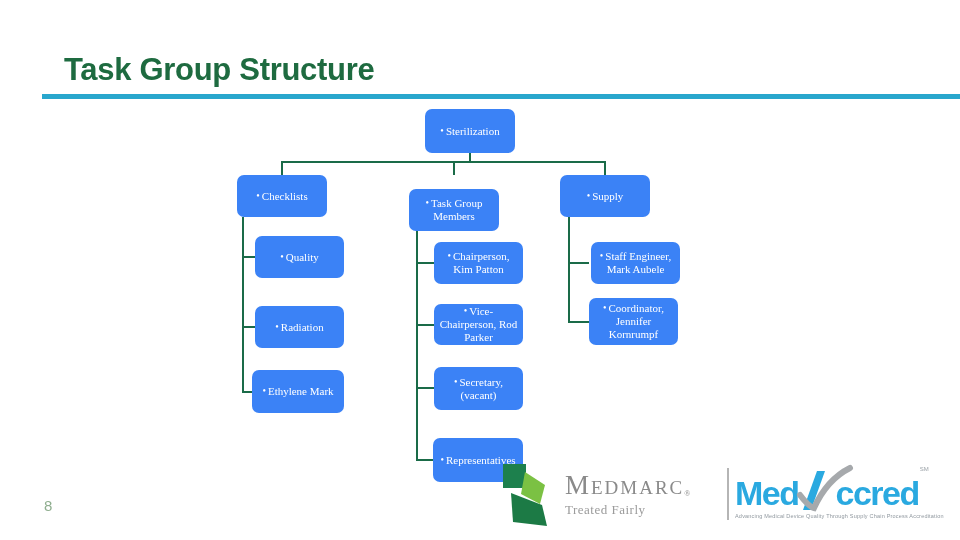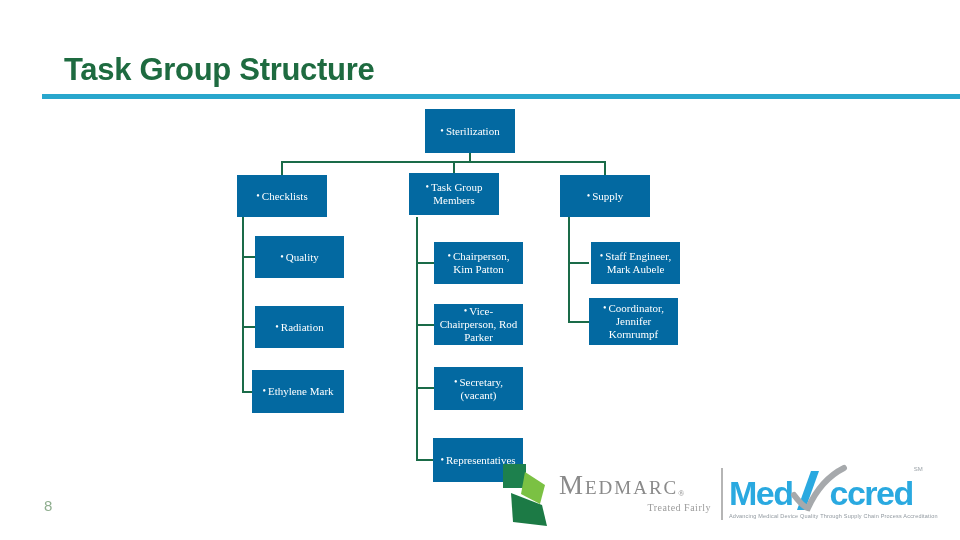--- a/index.html
+++ b/index.html
@@ -10,45 +10,45 @@
   .slide-title{
     position:absolute;left:48px;top:36px;margin:16px;
     font-size:31px;font-weight:700;color:#1E6B40;letter-spacing:-0.3px;
     font-family:"Liberation Sans",sans-serif;
   }
   .title-rule{
     position:absolute;left:42px;top:94px;width:918px;height:5px;background:#29A7CD;
   }
   
   .node{
-    position:absolute;background:#0369a1;color:#ffffff;
+    position:absolute;background:#3b82f6;color:#ffffff;
     font-family:"Liberation Serif",serif;font-size:11px;line-height:1.18;
     display:flex;align-items:center;justify-content:center;text-align:center;
-    padding:2px 3px;box-sizing:border-box;
+    padding:2px 3px;box-sizing:border-box;border-radius:7px;
   }
   .node .txt{display:inline;}
   .node .bullet{font-size:10px;margin-right:2px;position:relative;top:-1px;}
   .node.break{overflow-wrap:anywhere;}
   .conn{position:absolute;background:#1A6B48;}
   .page-number{
     position:absolute;left:44px;top:497px;font-size:15px;color:#8FAE8F;
     font-family:"Liberation Sans",sans-serif;
   }
   
   .footer{position:absolute;left:503px;top:464px;display:flex;align-items:flex-start;}
   .mm-mark{width:56px;height:68px;flex:0 0 auto;}
-  .mm-text{margin-top:8px;width:152px;}
+  .mm-text{margin-left:6px;margin-top:8px;width:152px;}
   .mm-name{
     font-family:"Liberation Serif",serif;font-variant:small-caps;
     font-size:27px;color:#8A8A8A;letter-spacing:2px;line-height:1;white-space:nowrap;
   }
   .mm-reg{font-size:8px;letter-spacing:0;vertical-align:baseline;position:relative;top:2px;}
   .mm-tagline{
-    font-family:"Liberation Serif",serif;font-size:10px;color:#9B9B9B;
-    text-align:right;letter-spacing:0.5px;margin-top:3px;
+    font-family:"Liberation Serif",serif;font-size:13px;color:#9B9B9B;
+    text-align:left;letter-spacing:0.5px;margin-top:3px;
   }
   .footer-divider{width:2px;height:52px;background:#B5B5B5;margin:4px 6px 0 10px;}
   .ma{margin-top:0;}
   .ma-row{display:flex;align-items:flex-end;height:46px;}
   .ma-text{
     font-family:"Liberation Sans",sans-serif;font-weight:700;font-size:34px;
     color:#2AA9E0;letter-spacing:-1.5px;line-height:1;
   }
   .ma-a{width:40px;height:42px;margin:0 -2px 0 -1px;overflow:visible;}
   .ma-sm{font-size:6px;color:#9aa1a7;align-self:flex-start;margin-top:2px;margin-left:1px;}
@@ -86,21 +86,21 @@
   <div class="conn" style="left:568px;top:262px;width:21px;height:2px;"></div>
   <div class="conn" style="left:568px;top:321px;width:21px;height:2px;"></div>
 
   <div class="node" style="left:425px;top:109px;width:90px;height:44px;">
     <span class="txt"><span class="bullet">•</span><span>Sterilization</span></span>
   </div>
 
   <div class="node" style="left:237px;top:175px;width:90px;height:42px;">
     <span class="txt"><span class="bullet">•</span><span>Checklists</span></span>
   </div>
-  <div class="node" style="left:409px;top:173px;width:90px;height:42px;">
+  <div class="node" style="left:409px;top:189px;width:90px;height:42px;">
     <span class="txt"><span class="bullet">•</span><span>Task Group Members</span></span>
   </div>
   <div class="node" style="left:560px;top:175px;width:90px;height:42px;">
     <span class="txt"><span class="bullet">•</span><span>Supply</span></span>
   </div>
 
   <div class="node" style="left:255px;top:236px;width:89px;height:42px;">
     <span class="txt"><span class="bullet">•</span><span>Quality</span></span>
   </div>
   <div class="node" style="left:255px;top:306px;width:89px;height:42px;">

